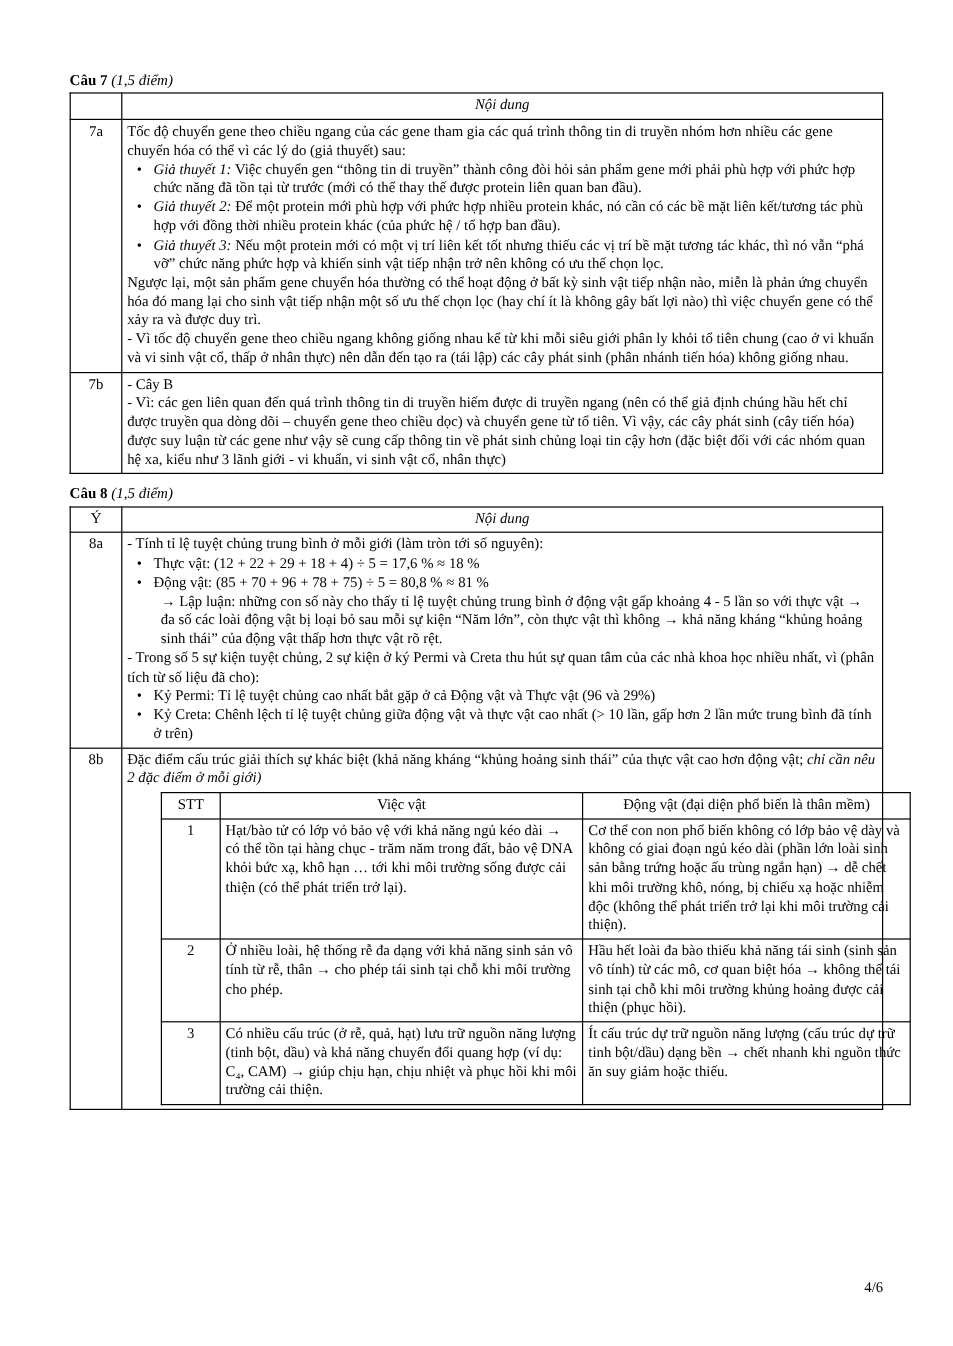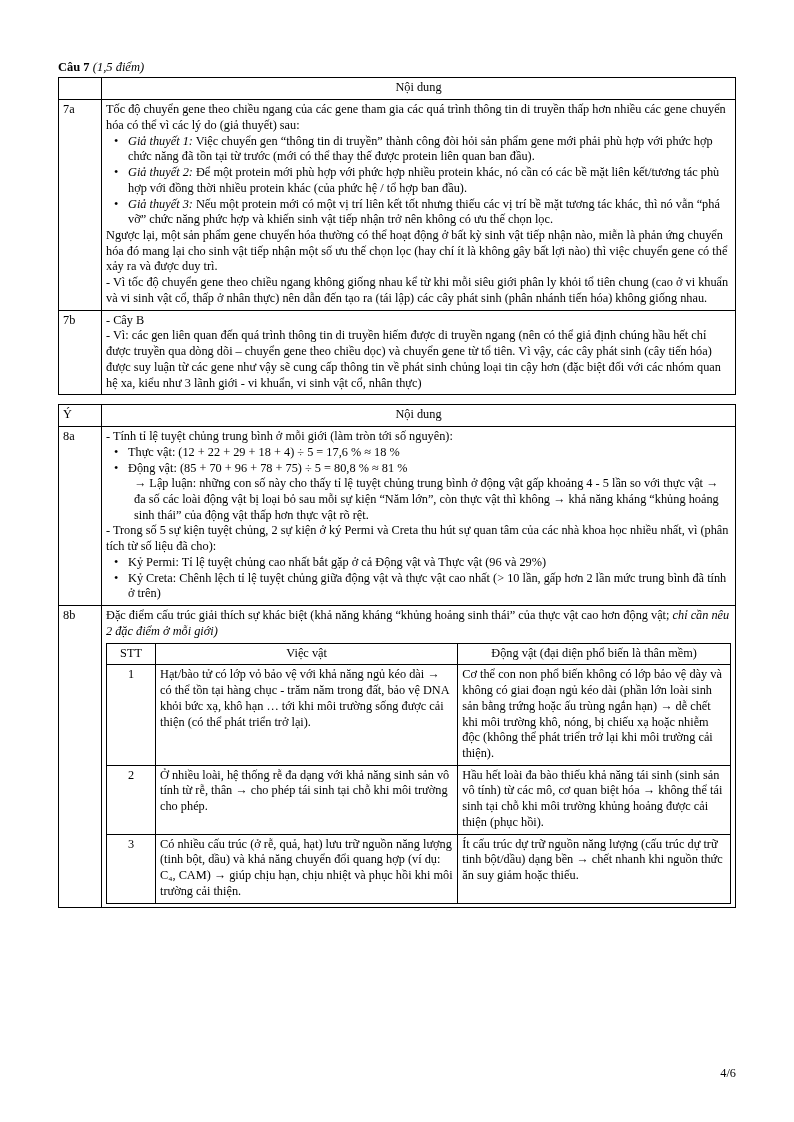--- a/index.html
+++ b/index.html
@@ -37,22 +37,23 @@
   table.doc td, table.doc th {
     border: 1px solid #000000;
     vertical-align: top;
     padding: 2px 4px 3px 4px;
     font-size: 12.3px;
     line-height: 1.28;
     font-weight: normal;
   }
   .hdr-cell {
     text-align: center;
-  }
-  .col-label { width: 34px; text-align: left; }
+    font-style: italic;
+  }
+  .col-label { width: 34px; text-align: center; }
   .spacer { height: 9px; }
   ul.bul {
     margin: 0;
     padding-left: 20px;
     list-style: none;
   }
   ul.bul > li {
     position: relative;
     padding-left: 2px;
     margin: 0;
@@ -65,20 +66,21 @@
   }
   .it { font-style: italic; }
   .line { margin: 0; }
   .indent1 { padding-left: 28px; }
   .arrowline { padding-left: 28px; }
   table.inner {
     border-collapse: collapse;
     width: 100%;
     table-layout: fixed;
     margin-top: 3px;
+    margin-left: 28px;
   }
   table.inner td, table.inner th {
     border: 1px solid #000000;
     vertical-align: top;
     padding: 2px 4px 3px 4px;
     font-size: 12.3px;
     line-height: 1.28;
     font-weight: normal;
   }
   table.inner th { text-align: center; }
@@ -103,21 +105,21 @@
 
   <table class="doc">
     <tbody>
         <tr>
       <td class="col-label"></td>
       <td class="hdr-cell">Nội dung</td>
     </tr>
     <tr>
       <td class="col-label">7a</td>
       <td>
-        <p class="line">Tốc độ chuyển gene theo chiều ngang của các gene tham gia các quá trình thông tin di truyền thấp hơn nhiều các gene chuyển hóa có thể vì các lý do (giả thuyết) sau:</p>
+        <p class="line">Tốc độ chuyển gene theo chiều ngang của các gene tham gia các quá trình thông tin di truyền nhóm hơn nhiều các gene chuyển hóa có thể vì các lý do (giả thuyết) sau:</p>
         <ul class="bul">
           <li><span class="it">Giả thuyết 1:</span><span> Việc chuyển gen “thông tin di truyền” thành công đòi hỏi sản phẩm gene mới phải phù hợp với phức hợp chức năng đã tồn tại từ trước (mới có thể thay thế được protein liên quan ban đầu).</span></li>
           <li><span class="it">Giả thuyết 2:</span><span> Để một protein mới phù hợp với phức hợp nhiều protein khác, nó cần có các bề mặt liên kết/tương tác phù hợp với đồng thời nhiều protein khác (của phức hệ / tổ hợp ban đầu).</span></li>
           <li><span class="it">Giả thuyết 3:</span><span> Nếu một protein mới có một vị trí liên kết tốt nhưng thiếu các vị trí bề mặt tương tác khác, thì nó vẫn “phá vỡ” chức năng phức hợp và khiến sinh vật tiếp nhận trở nên không có ưu thế chọn lọc.</span></li>
         </ul>
         <p class="line">Ngược lại, một sản phẩm gene chuyển hóa thường có thể hoạt động ở bất kỳ sinh vật tiếp nhận nào, miễn là phản ứng chuyển hóa đó mang lại cho sinh vật tiếp nhận một số ưu thế chọn lọc (hay chí ít là không gây bất lợi nào) thì việc chuyển gene có thể xảy ra và được duy trì.</p>
         <p class="line">- Vì tốc độ chuyển gene theo chiều ngang không giống nhau kể từ khi mỗi siêu giới phân ly khỏi tổ tiên chung (cao ở vi khuẩn và vi sinh vật cổ, thấp ở nhân thực) nên dẫn đến tạo ra (tái lập) các cây phát sinh (phân nhánh tiến hóa) không giống nhau.</p>
       </td>
     </tr>
     <tr>
@@ -125,20 +127,24 @@
       <td>
         <p class="line">- Cây B</p>
         <p class="line">- Vì: các gen liên quan đến quá trình thông tin di truyền hiếm được di truyền ngang (nên có thể giả định chúng hầu hết chỉ được truyền qua dòng dõi – chuyển gene theo chiều dọc) và chuyển gene từ tổ tiên. Vì vậy, các cây phát sinh (cây tiến hóa) được suy luận từ các gene như vậy sẽ cung cấp thông tin về phát sinh chủng loại tin cậy hơn (đặc biệt đối với các nhóm quan hệ xa, kiểu như 3 lãnh giới - vi khuẩn, vi sinh vật cổ, nhân thực)</p>
       </td>
     </tr>
   </tbody>
     </table>
 
   <div class="spacer"></div>
 
+  <p class="q-title">
+    <span class="b">Câu 8</span>
+    <span class="i">(1,5 điểm)</span>
+  </p>
 
   <table class="doc">
     <tbody>
         <tr>
       <td class="col-label">Ý</td>
       <td class="hdr-cell">Nội dung</td>
     </tr>
     <tr>
       <td class="col-label">8a</td>
       <td>

